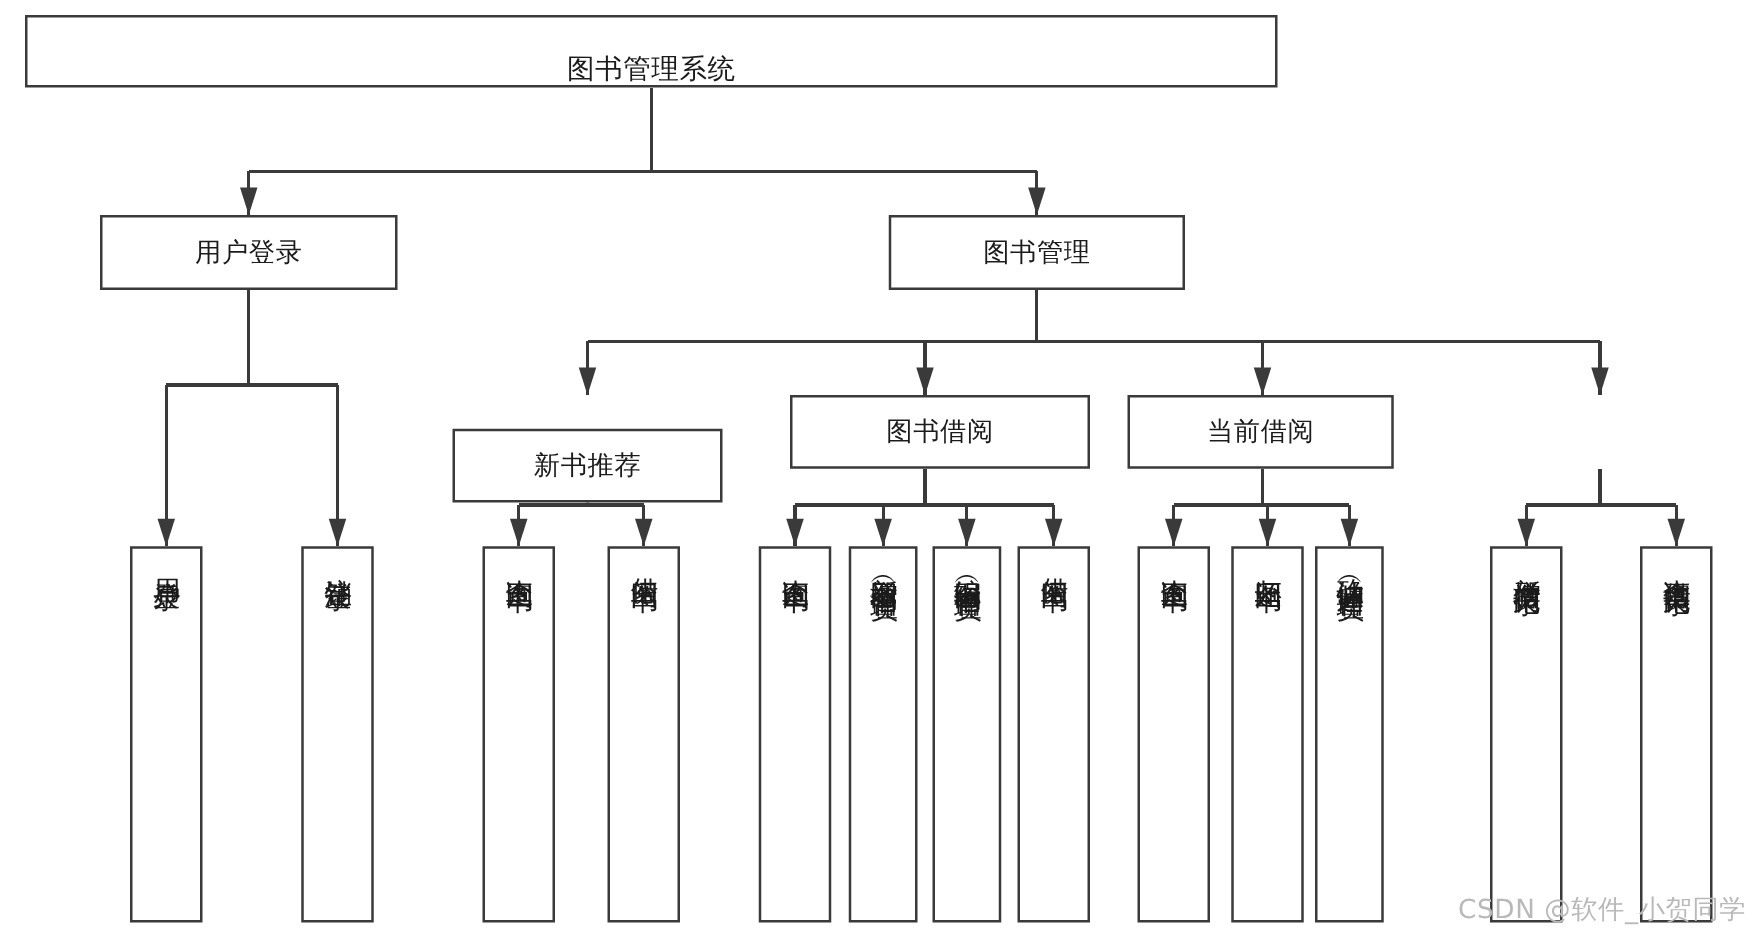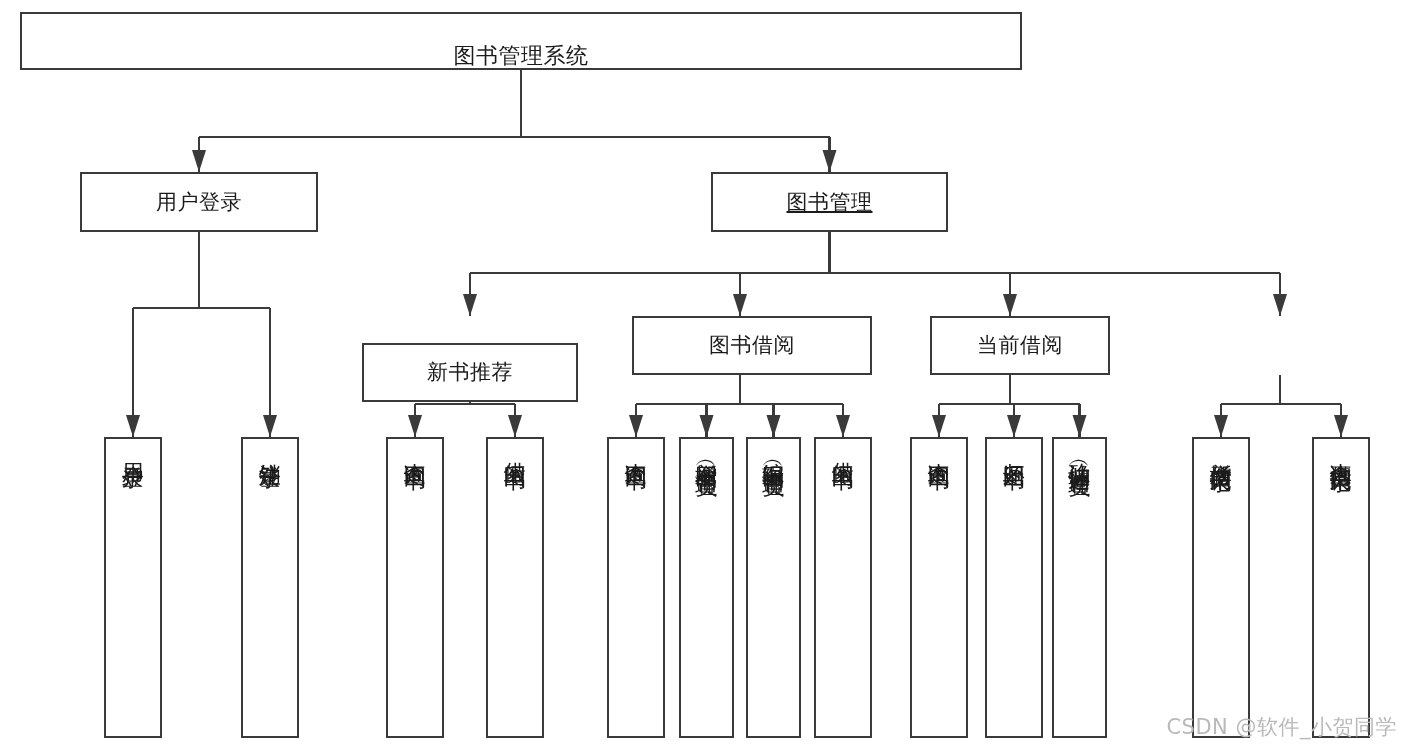--- a/index.html
+++ b/index.html
@@ -133,31 +133,31 @@
       <polygon points="1334,415 1348,415 1341,437" fill="#3a3a3a"></polygon>
     </svg>
 
   <div class="node horiz root" style="left: 20px; top: 12px; width: 1002px; height: 58px;">
     <span class="label">图书管理系统</span>
   </div>
 
   <div class="node horiz" style="left: 80px; top: 172px; width: 238px; height: 60px;">
     <span class="label">用户登录</span>
   </div>
-  <div class="node horiz" style="left: 711px; top: 172px; width: 237px; height: 60px; text-decoration: underline;">
+  <div class="node horiz" style="left: 711px; top: 172px; width: 237px; height: 60px;">
     <span class="label">图书管理</span>
   </div>
 
   <div class="node horiz" style="left: 362px; top: 316px; width: 216px; height: 59px; margin-top: 27px;">
     <span class="label">新书推荐</span>
   </div>
   <div class="node horiz" style="left: 632px; top: 316px; width: 240px; height: 59px;">
     <span class="label">图书借阅</span>
   </div>
-  <div class="node horiz" style="left: 930px; top: 316px; width: 180px; height: 59px;">
+  <div class="node horiz" style="left: 902px; top: 316px; width: 213px; height: 59px;">
     <span class="label">当前借阅</span>
   </div>
 
   <div class="node vert" style="left: 104px; top: 437px; width: 58px; height: 301px;">
     <span class="label">用户登录</span>
   </div>
   <div class="node vert" style="left: 241px; top: 437px; width: 58px; height: 301px;">
     <span class="label">注销登录</span>
   </div>
 

